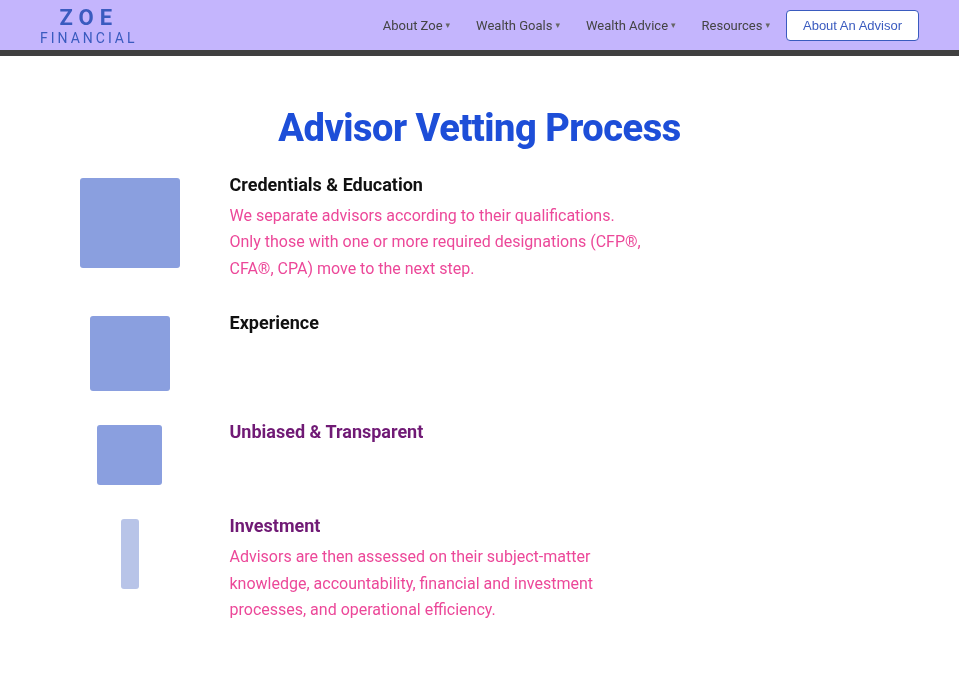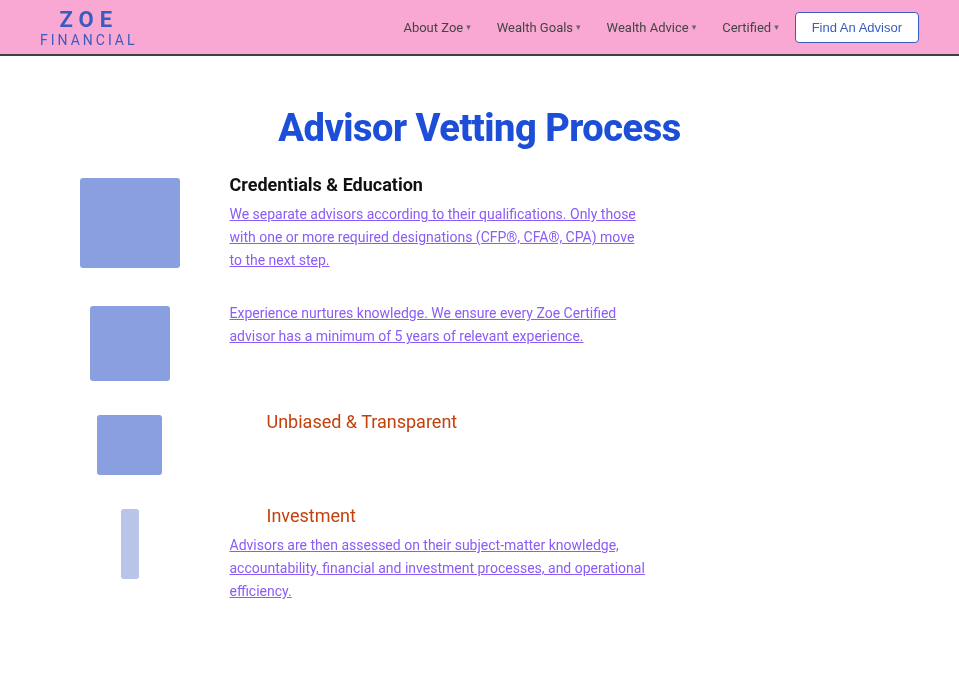--- a/index.html
+++ b/index.html
@@ -15,22 +15,22 @@
       font-size: 14px;
     }
 
     
     header {
       display: flex;
       align-items: center;
       justify-content: space-between;
       padding: 0 40px;
       height: 56px;
-      border-bottom: 2px solid #404040;
-      background: #f9a8d4;
+      border-bottom: 6px solid #404040;
+      background: #c4b5fd;
     }
 
     .logo-area {
       display: flex;
       flex-direction: column;
       align-items: center;
     }
 
     .logo-zoe {
       font-size: 22px;
@@ -133,31 +133,29 @@
     }
 
     .step-title {
       font-size: 18px;
       font-weight: 700;
       color: #111;
       margin-bottom: 8px;
     }
 
     .step-title.lighter {
-      font-weight: 400;
-      color: #c2410c;
-      margin-left: 37px;
+      font-weight: 700;
+      color: #701a75;
     }
 
     .step-desc {
-      font-size: 14px;
-      color: #8b5cf6;
+      font-size: 16px;
+      color: #ec4899;
       line-height: 1.65;
       max-width: 420px;
-      text-decoration: underline;
     }
 
     
     .rect-lg {
       width: 100px;
       height: 90px;
       background: #8a9fdf;
       border-radius: 3px;
     }
 
@@ -198,24 +196,24 @@
     </div>
     <div class="nav-item">
       <span>Wealth Goals</span>
       <span class="chevron">▾</span>
     </div>
     <div class="nav-item">
       <span>Wealth Advice</span>
       <span class="chevron">▾</span>
     </div>
     <div class="nav-item">
-      <span>Certified</span>
-      <span class="chevron">▾</span>
-    </div>
-    <button class="find-advisor-btn">Find An Advisor</button>
+      <span>Resources</span>
+      <span class="chevron">▾</span>
+    </div>
+    <button class="find-advisor-btn">About An Advisor</button>
   </nav>
 </header>
 
 <main>
   <h1 class="page-title">Advisor Vetting Process</h1>
 
   <div class="steps-container">
 
     <div class="step-row">
       <div class="step-icon-area">
@@ -225,21 +223,21 @@
         <div class="step-title">Credentials &amp; Education</div>
         <p class="step-desc">We separate advisors according to their qualifications. Only those with one or more required designations (CFP®, CFA®, CPA) move to the next step.</p>
       </div>
     </div>
 
     <div class="step-row">
       <div class="step-icon-area">
         <div class="rect-md"></div>
       </div>
       <div class="step-content">
-        <p class="step-desc">Experience nurtures knowledge. We ensure every Zoe Certified advisor has a minimum of 5 years of relevant experience.</p>
+        <div class="step-title">Experience</div>
       </div>
     </div>
 
     <div class="step-row">
       <div class="step-icon-area">
         <div class="rect-sm"></div>
       </div>
       <div class="step-content">
         <div class="step-title lighter">Unbiased &amp; Transparent</div>
       </div>

